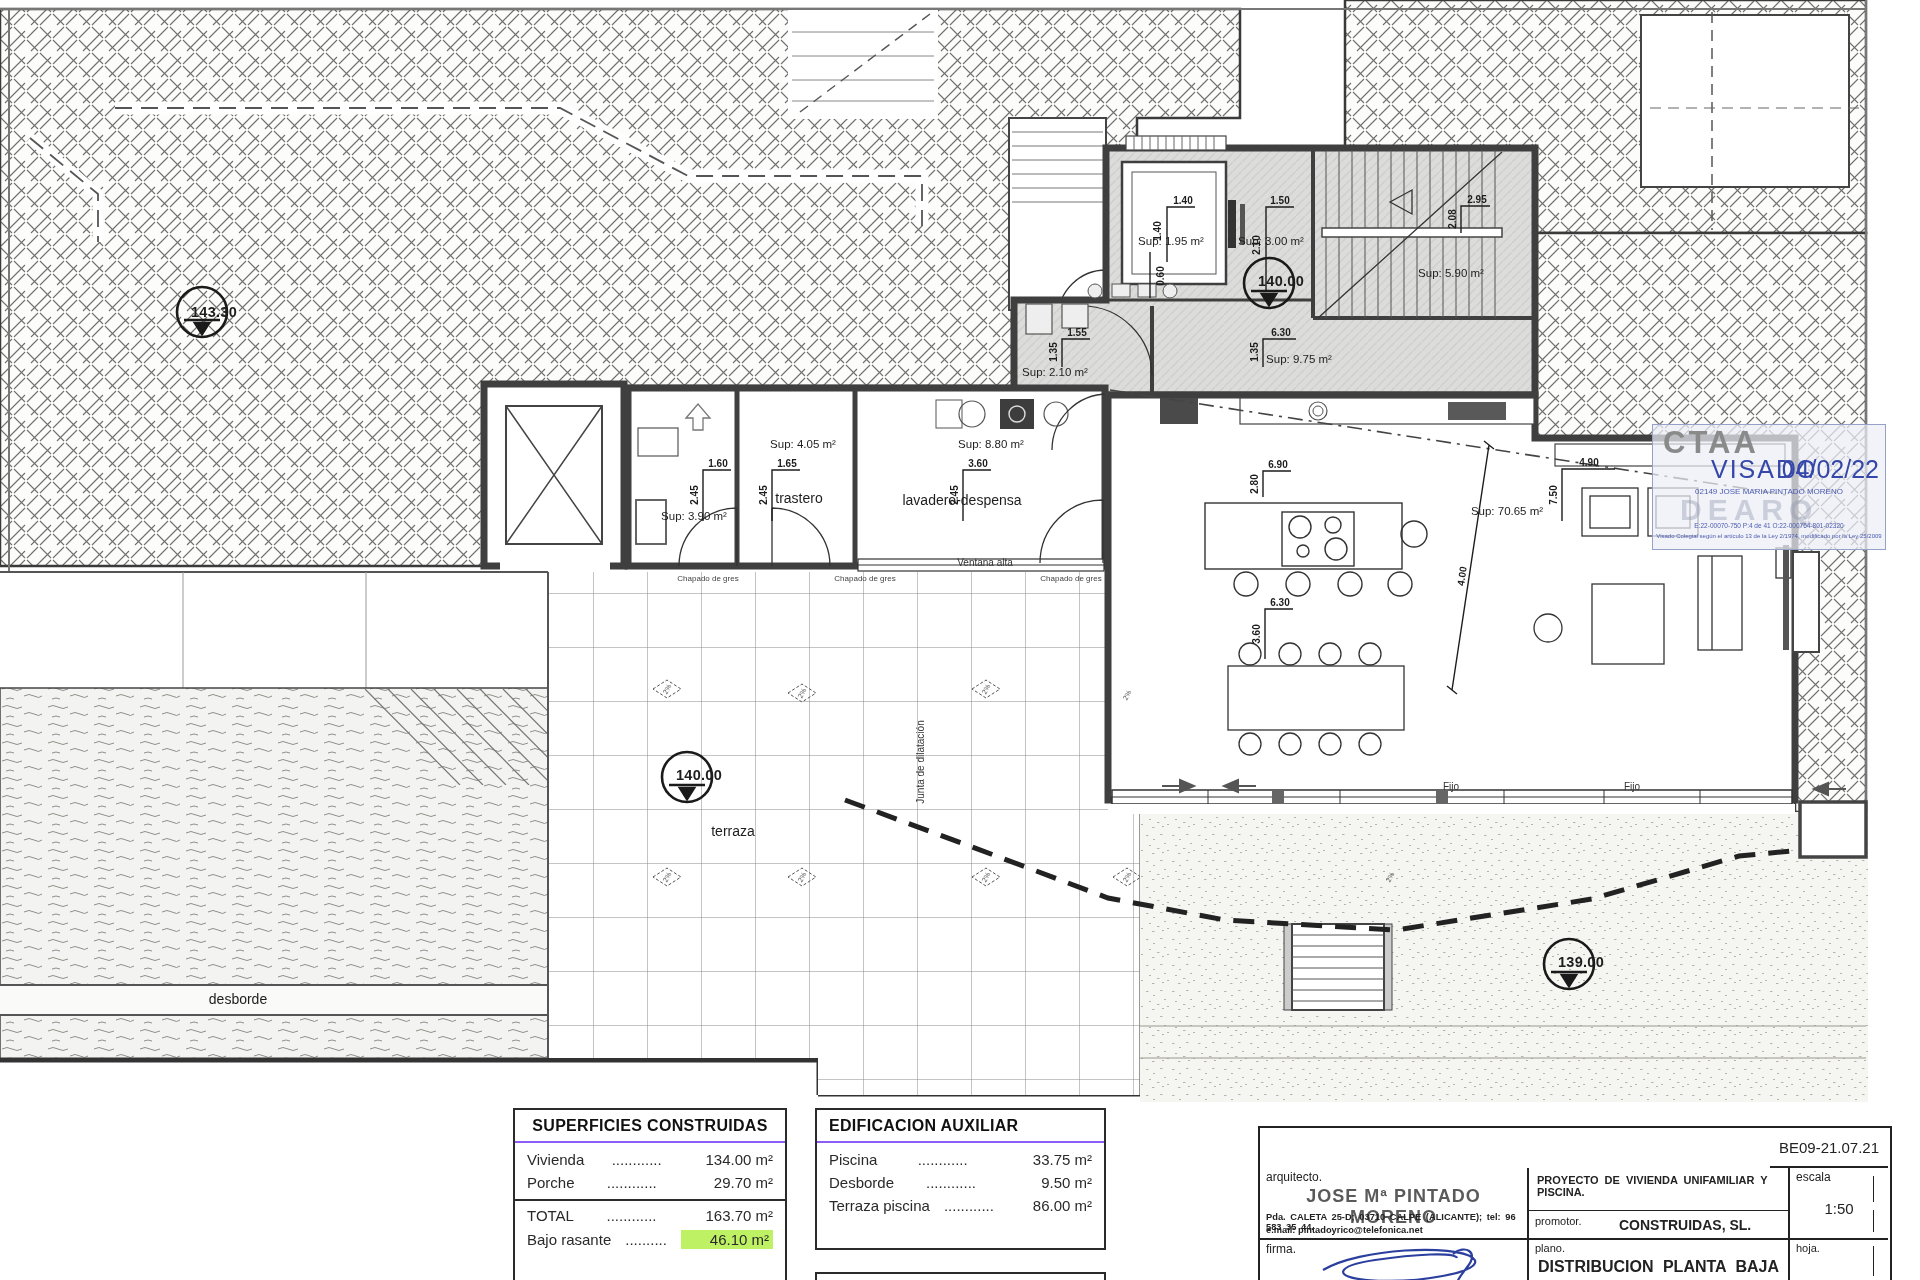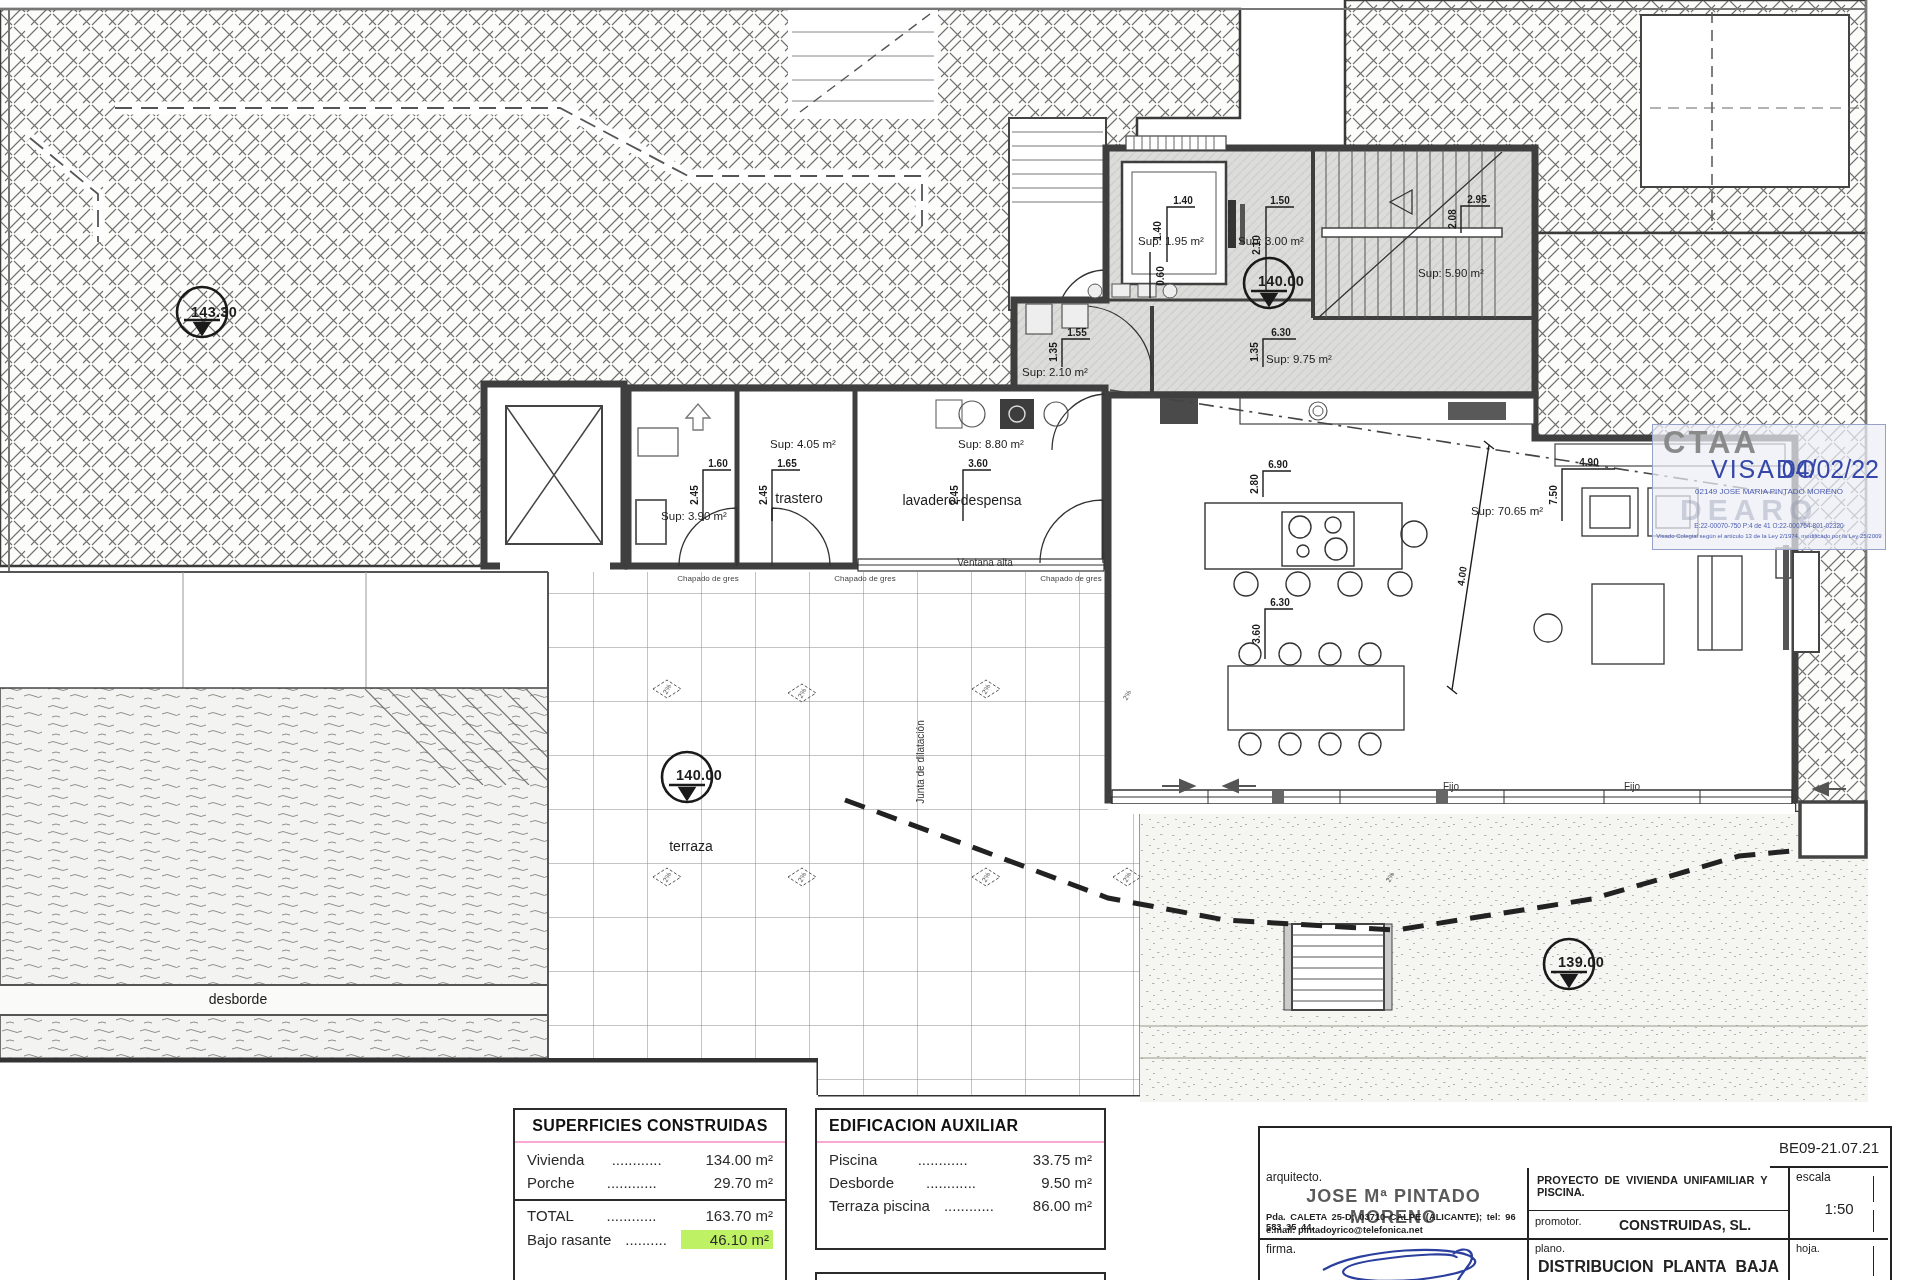--- a/index.html
+++ b/index.html
@@ -25,21 +25,21 @@
   .s-date{right:6px;top:30px;font-size:25px;color:#3547a8;}
   .s-line{left:50%;top:62px;transform:translateX(-50%);font-size:8px;color:#4a5ab0;}
   .s-water{left:27px;top:68px;font-size:30px;font-weight:bold;color:rgba(140,146,168,.38);letter-spacing:6px;}
   .s-codes{left:50%;top:97px;transform:translateX(-50%);font-size:6.5px;color:#4a5ab0;}
   .s-legal{left:50%;top:108px;transform:translateX(-50%);font-size:6px;color:#4a5ab0;}
 
   
   .atable{position:absolute;border:2px solid #2b2b2b;background:#fff;}
   #t-sup{left:513px;top:1108px;width:270px;height:172px;}
   #t-aux{left:815px;top:1108px;width:287px;height:138px;}
-  .atable .t-title{border-bottom:2px solid #f9a8d4;text-align:center;font-weight:bold;
+  .atable .t-title{border-bottom:2px solid #8b5cf6;text-align:center;font-weight:bold;
                    font-size:16px;padding:7px 4px 6px;letter-spacing:.3px;color:#111;}
   .trow{display:flex;align-items:baseline;padding:3px 12px;font-size:15px;color:#2a2a2a;}
   .trow .lab{white-space:nowrap;}
   .trow .dots{flex:1;overflow:hidden;text-align:center;color:#2a2a2a;padding:0 4px;}
   .trow .val{white-space:nowrap;text-align:right;min-width:84px;}
   .val-hl{background:#bef264;padding:1px 4px;}
   .t-sep{border-top:2px solid #2b2b2b;margin-top:5px;padding-top:6px;}
   .sliver{position:absolute;left:815px;top:1272px;width:287px;height:8px;
           border:2px solid #2b2b2b;border-bottom:none;background:#fff;}
 
@@ -409,21 +409,21 @@
       <span class="ann tiny" style="left: 865px; top: 578px;">Chapado de gres</span>
       <span class="ann tiny" style="left: 1071px; top: 578px;">Chapado de gres</span>
       <span class="ann sup" style="left: 1507px; top: 511px;">Sup: 70.65 m²</span>
       <span class="ann dim" style="left: 1278px; top: 464px;">6.90</span>
       <span class="ann dim" style="left: 1254px; top: 484px; transform: translate(-50%, -50%) rotate(-90deg);">2.80</span>
       <span class="ann dim" style="left: 1280px; top: 602px;">6.30</span>
       <span class="ann dim" style="left: 1256px; top: 634px; transform: translate(-50%, -50%) rotate(-90deg);">3.60</span>
       <span class="ann dim" style="left: 1462px; top: 576px; transform: translate(-50%, -50%) rotate(-81deg);">4.00</span>
       <span class="ann dim" style="left: 1553px; top: 495px; transform: translate(-50%, -50%) rotate(-90deg);">7.50</span>
       <span class="ann dim" style="left: 1589px; top: 462px;">4.90</span>
-      <span class="ann room" style="left: 691px; top: 831px; margin-top: 15px;">terraza</span>
+      <span class="ann room" style="left: 733px; top: 831px;">terraza</span>
       <span class="ann room" style="left: 238px; top: 999px;">desborde</span>
       <span class="ann small" style="left: 920px; top: 762px; transform: translate(-50%, -50%) rotate(-90deg);">Junta de dilatación</span>
       <span class="ann small" style="left: 1451px; top: 786px;">Fijo</span>
       <span class="ann small" style="left: 1632px; top: 786px;">Fijo</span>
       <span class="ann pct" style="left: 667px; top: 689px; transform: translate(-50%, -50%) rotate(-60deg);">2%</span>
       <span class="ann pct" style="left: 802px; top: 693px; transform: translate(-50%, -50%) rotate(-60deg);">2%</span>
       <span class="ann pct" style="left: 986px; top: 689px; transform: translate(-50%, -50%) rotate(-60deg);">2%</span>
       <span class="ann pct" style="left: 1127px; top: 695px; transform: translate(-50%, -50%) rotate(-60deg);">2%</span>
       <span class="ann pct" style="left: 667px; top: 877px; transform: translate(-50%, -50%) rotate(-60deg);">2%</span>
       <span class="ann pct" style="left: 802px; top: 877px; transform: translate(-50%, -50%) rotate(-60deg);">2%</span>

